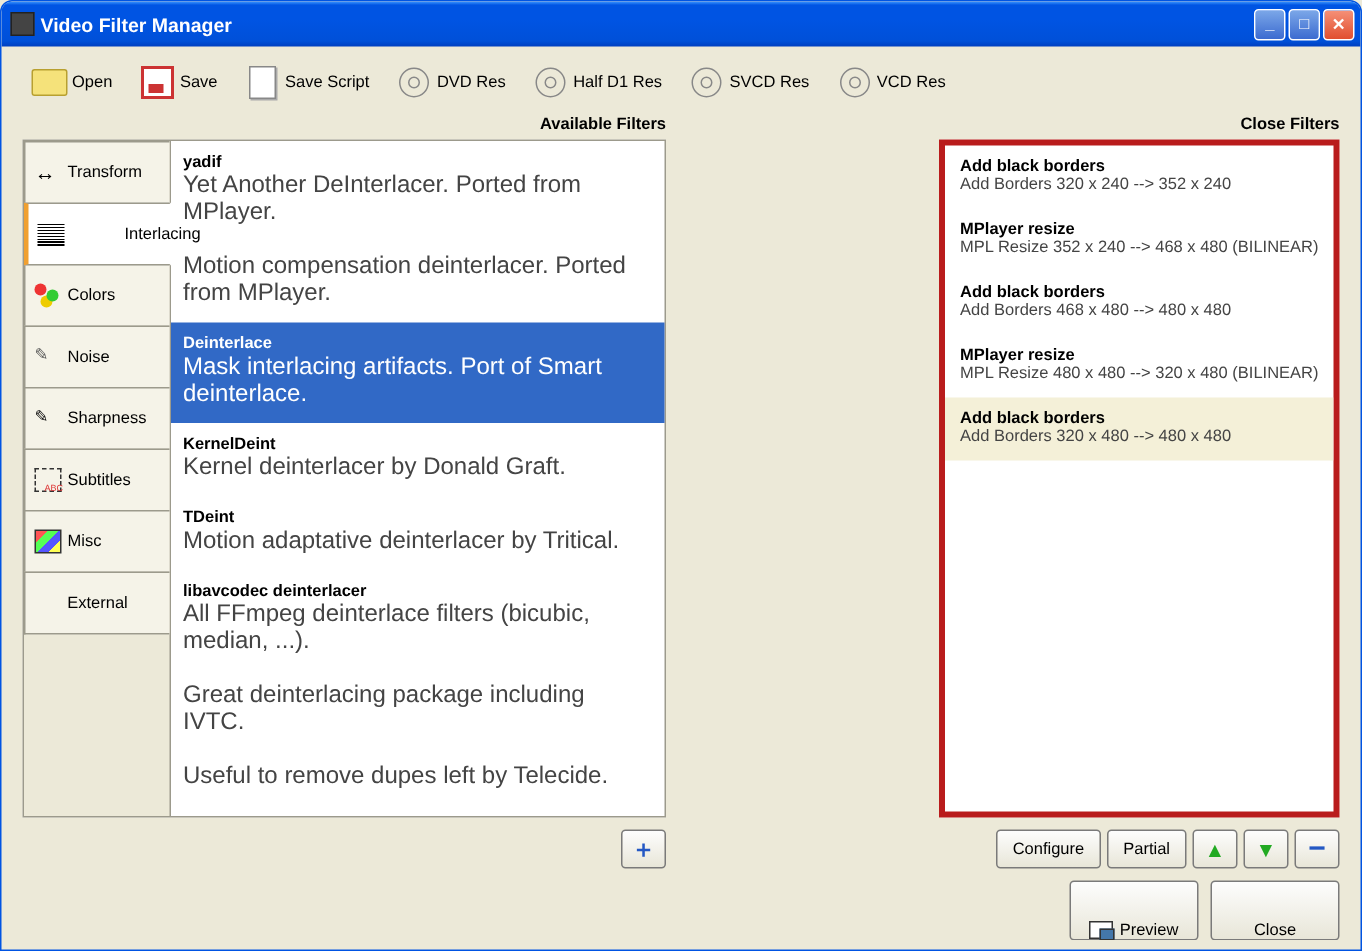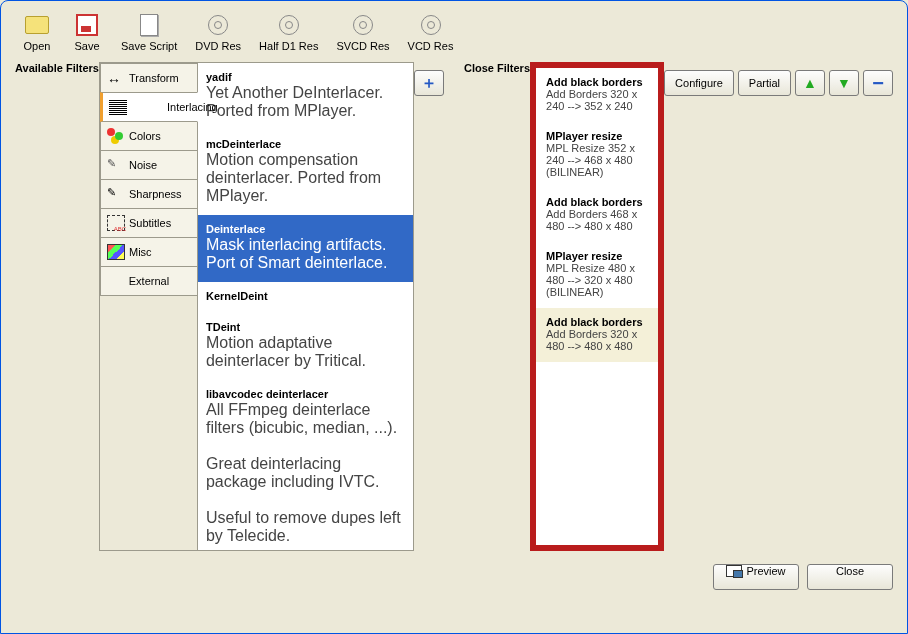--- a/index.html
+++ b/index.html
@@ -6,36 +6,36 @@
 body { font-family: Tahoma, Arial, sans-serif; font-size: 11px; background: #ece9d8; overflow: hidden; }
 .window { width: 908px; height: 634px; background: #ece9d8; border: 1px solid #0054e3; border-radius: 8px 8px 0 0; overflow: hidden; }
 .titlebar { height: 30px; background: linear-gradient(to bottom, #3a95ff 0%, #0054e3 8%, #0054e3 40%, #0050d8 88%, #003fc0 100%); display: flex; align-items: center; padding: 0 4px; color: #fff; font-weight: bold; font-size: 13px; }
 .titlebar-icon { width: 16px; height: 16px; margin: 0 4px 0 2px; background: #444; border: 1px solid #222; display:inline-block;}
 .titlebar-text { flex: 1; }
 .winbtn { width: 21px; height: 21px; margin-left: 2px; border: 1px solid #fff; border-radius: 3px; font-size: 11px; font-weight: bold; display:flex; align-items:center; justify-content:center; cursor:pointer; font-family: Arial; }
 .winbtn.min, .winbtn.max { background: linear-gradient(to bottom, #7ba7e8, #3c6bd0); color:#fff;}
 .winbtn.close { background: linear-gradient(to bottom, #f59078, #e14f2f); color:#fff;}
 .content { height: calc(100% - 30px); padding: 6px 14px 10px 14px; display:flex; flex-direction:column; }
 .toolbar { display: flex; gap: 6px; padding: 4px 0 8px 0; }
-.tbbtn { display:flex; flex-direction:column; align-items:center; gap:3px; padding:2px 6px; cursor:pointer; min-width:44px;}
+.tbbtn { display:flex; align-items:center; gap:3px; padding:2px 6px; cursor:pointer; min-width:44px;}
 .tbbtn .tbicon { width: 24px; height: 24px; display:flex; align-items:center; justify-content:center; }
 .tbbtn .tblbl { font-size: 11px; color: #000; }
 .icon-open::before { content:""; display:block; width:22px; height:16px; background:#f5e27a; border:1px solid #b8a030; border-radius:2px;}
 .icon-save { position:relative; }
 .icon-save::before { content:""; display:block; width:18px; height:18px; background:#fff; border:2px solid #c33; }
 .icon-save::after { content:""; position:absolute; top:12px; left:5px; width:10px; height:6px; background:#c33;}
 .icon-script::before { content:""; display:block; width:16px; height:20px; background:#fff; border:1px solid #888; box-shadow:1px 1px 0 #aaa;}
 .icon-disc { width:20px; height:20px; border:1px solid #888; border-radius:50%; display:flex; align-items:center; justify-content:center;}
 .icon-disc::after { content:""; width:6px; height:6px; border:1px solid #888; border-radius:50%;}
 .main { flex:1; display:flex; gap:20px; min-height:0;}
-.col { flex:1; display:flex; flex-direction:row; min-height:0;}
+.col { flex:1; display:flex; flex-direction:column; min-height:0;align-items:flex-end;}
 .section-label { font-weight:bold; font-size:11px; margin-bottom:4px;}
 .available-body { flex:1; display:flex; border:1px solid #9c9a8c; background:#fff; min-height:0;}
 .tabs { width:98px; background:#ece9d8; border-right:1px solid #9c9a8c; display:flex; flex-direction:column;}
-.tab { height:30px; display:flex; align-items:center; gap:4px; padding:0 6px; border:1px solid #9c9a8c; border-right:none; margin:-1px 0 0 0; background:#f5f3e8; cursor:pointer; font-size:11px;}
+.tab { height:42px; display:flex; align-items:center; gap:4px; padding:0 6px; border:1px solid #9c9a8c; border-right:none; margin:-1px 0 0 0; background:#f5f3e8; cursor:pointer; font-size:11px;}
 .tab:first-child { margin-top:0;}
 .tab.active { background:#fff; border-right:1px solid #fff; margin-right:-1px; position:relative; z-index:1;}
 .tab.special { border-left:3px solid #f0a030;gap:40px;}
 .tab-icon { width:18px; height:16px; display:inline-block; flex-shrink:0;}
 .icon-transform::before{content:"↔";font-size:14px;color:#000;font-weight:bold;}
 .icon-interlace { background: repeating-linear-gradient(0deg,#000 0,#000 1px,#fff 1px,#fff 2px);}
 .icon-colors { position:relative;}
 .icon-colors::before{content:"";position:absolute;width:8px;height:8px;background:#e33;border-radius:50%;left:0;top:0;}
 .icon-colors::after{content:"";position:absolute;width:8px;height:8px;background:#3c3;border-radius:50%;left:8px;top:4px;box-shadow:-4px 4px 0 #ec0;}
 .icon-noise::before{content:"✎";color:#555;}
@@ -48,39 +48,46 @@
 .filter-item.selected { background:#3169c6; color:#fff;}
 .filter-name { font-weight:bold; font-size:11px; margin-bottom:1px;}
 .filter-desc { font-size:16px;}
 .filter-item:not(.selected) .filter-desc { color:#444;}
 .add-row { height:36px; display:flex; justify-content:flex-end; align-items:center; padding-top:6px;}
 .sqbtn { width:30px; height:26px; border:1px solid #7a7a7a; background:linear-gradient(#fdfdfd,#e8e6d8); border-radius:3px; cursor:pointer; display:flex; align-items:center; justify-content:center; font-size:16px; font-weight:bold;}
 .plus { color:#2458c4;}
 .minus { color:#2458c4; font-size:20px;}
 .arrow-up{color:#2a2; font-size:14px;}
 .arrow-down{color:#2a2; font-size:14px;}
-.active-list { flex:1; border:6px solid #b91c1c; background:#fff; overflow-y:auto;}
+.active-list { flex:1; border:4px solid #b91c1c; background:#fff; overflow-y:auto;}
 .active-item { padding:8px 10px 10px 10px; cursor:pointer;}
 .active-item.selected { background:#f4f0d8;}
 .active-name { font-weight:bold;}
 .active-desc { color:#444;}
 .active-controls { height:36px; display:flex; justify-content:flex-end; align-items:center; gap:4px; padding-top:6px;}
 .txtbtn { height:26px; padding:0 10px; border:1px solid #7a7a7a; background:linear-gradient(#fdfdfd,#e8e6d8); border-radius:3px; cursor:pointer; font-size:11px;}
 .bottom { height:42px; display:flex; justify-content:flex-end; align-items:center; gap:8px; padding-top:10px;}
-.bigbtn { width:86px; height:26px; border:1px solid #7a7a7a; background:linear-gradient(#fdfdfd,#e8e6d8); border-radius:3px; cursor:pointer; font-size:11px; display:flex; align-items:flex-start; justify-content:center; gap:4px;}
+.bigbtn { width:86px; height:40px; border:1px solid #7a7a7a; background:linear-gradient(#fdfdfd,#e8e6d8); border-radius:3px; cursor:pointer; font-size:11px; display:flex; align-items:flex-end; justify-content:center; gap:4px;}
 .preview-icon{width:16px;height:12px;border:1px solid #333;background:#fff;position:relative;display:inline-block;}
 .preview-icon::after{content:"";position:absolute;right:-2px;bottom:-2px;width:8px;height:6px;background:#47a;border:1px solid #333;}
 ::-webkit-scrollbar { width:17px; background:#f0ede0;}
 ::-webkit-scrollbar-thumb { background:#cdc8b8; border:1px solid #9c9a8c;}
 ::-webkit-scrollbar-button { height:17px; background:#e8e4d4; border:1px solid #9c9a8c;}
 </style>
 </head>
 <body>
 
 <div class="window">
+  <div class="titlebar">
+    <span class="titlebar-icon"></span>
+    <span class="titlebar-text">Video Filter Manager</span>
+    <div class="winbtn min">_</div>
+    <div class="winbtn max">□</div>
+    <div class="winbtn close">✕</div>
+  </div>
 
   <div class="content">
     <div class="toolbar" id="toolbar">
         <div class="tbbtn">
           <div class="tbicon">
             <span class="icon-open"></span>
           </div>
           <div class="tblbl">Open</div>
         </div>
         <div class="tbbtn">
@@ -157,29 +164,29 @@
               <div class="tab" style="justify-content: center;">
                 <span>External</span>
               </div>
             </div>
           <div class="filter-list" id="filter-list">
               <div class="filter-item">
                 <div class="filter-name">yadif</div>
                 <div class="filter-desc">Yet Another DeInterlacer. Ported from MPlayer.</div>
               </div>
               <div class="filter-item">
-                <div class="filter-name">mcDeinterlace</div>
                 <div class="filter-desc">Motion compensation deinterlacer. Ported from MPlayer.</div>
               </div>
               <div class="filter-item selected">
                 <div class="filter-name">Deinterlace</div>
                 <div class="filter-desc">Mask interlacing artifacts. Port of Smart deinterlace.</div>
               </div>
               <div class="filter-item">
                 <div class="filter-name">KernelDeint</div>
+                <div class="filter-desc">Kernel deinterlacer by Donald Graft.</div>
               </div>
               <div class="filter-item">
                 <div class="filter-name">TDeint</div>
                 <div class="filter-desc">Motion adaptative deinterlacer by Tritical.</div>
               </div>
               <div class="filter-item">
                 <div class="filter-name">libavcodec deinterlacer</div>
                 <div class="filter-desc">All FFmpeg deinterlace filters (bicubic, median, ...).</div>
               </div>
               <div class="filter-item">

